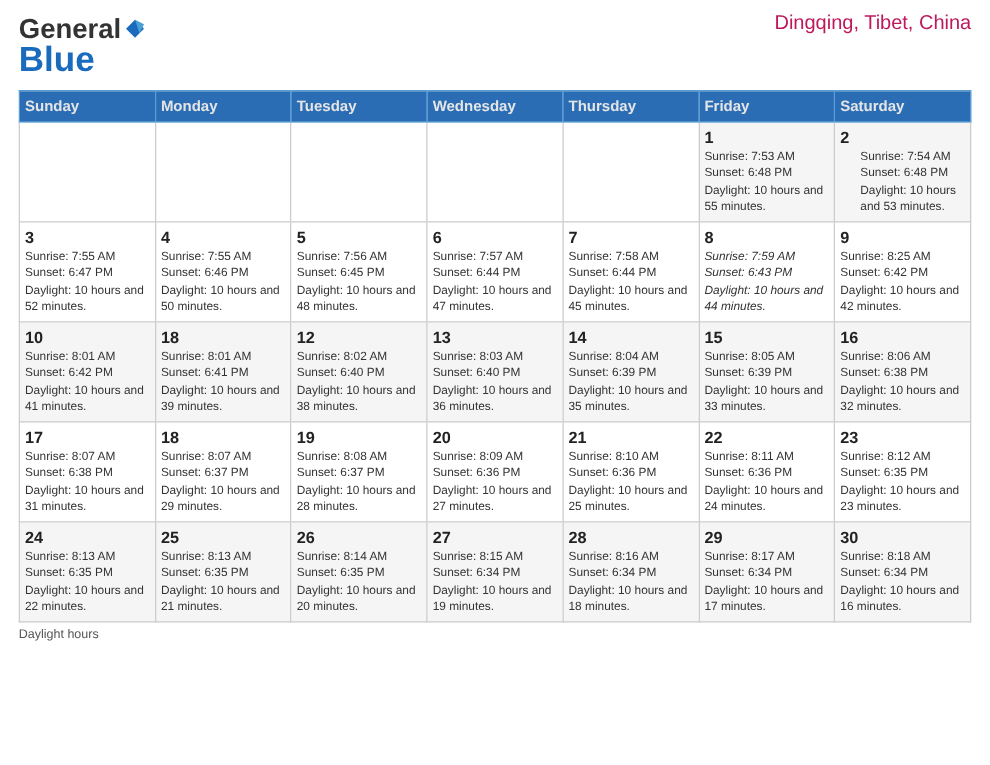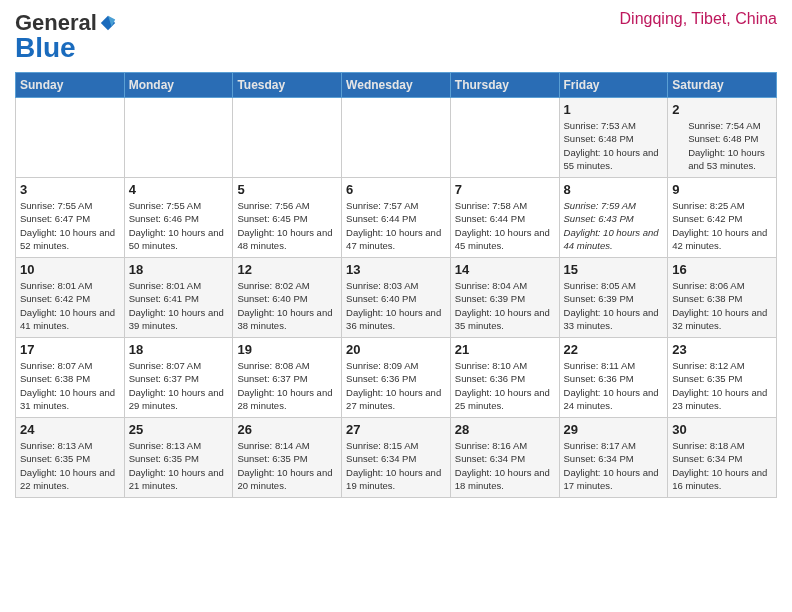--- a/index.html
+++ b/index.html
@@ -329,13 +329,16 @@
           <td>
             <div class="day-number">30</div>
             <div class="day-info" style="white-space: pre-line;">Sunrise: 8:18 AM
 Sunset: 6:34 PM
 Daylight: 10 hours and 16 minutes.</div>
           </td>
         </tr>
       </tbody>
   </table>
 
+  <div class="footer">
+    <span class="footer-left">Daylight hours</span>
+  </div>
 </div>
 
 </body></html>

